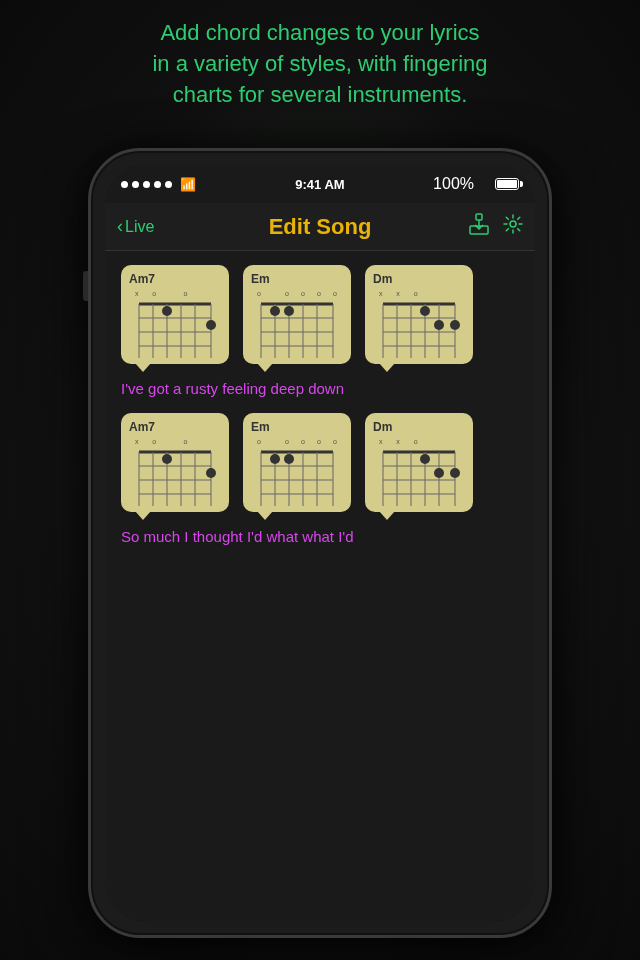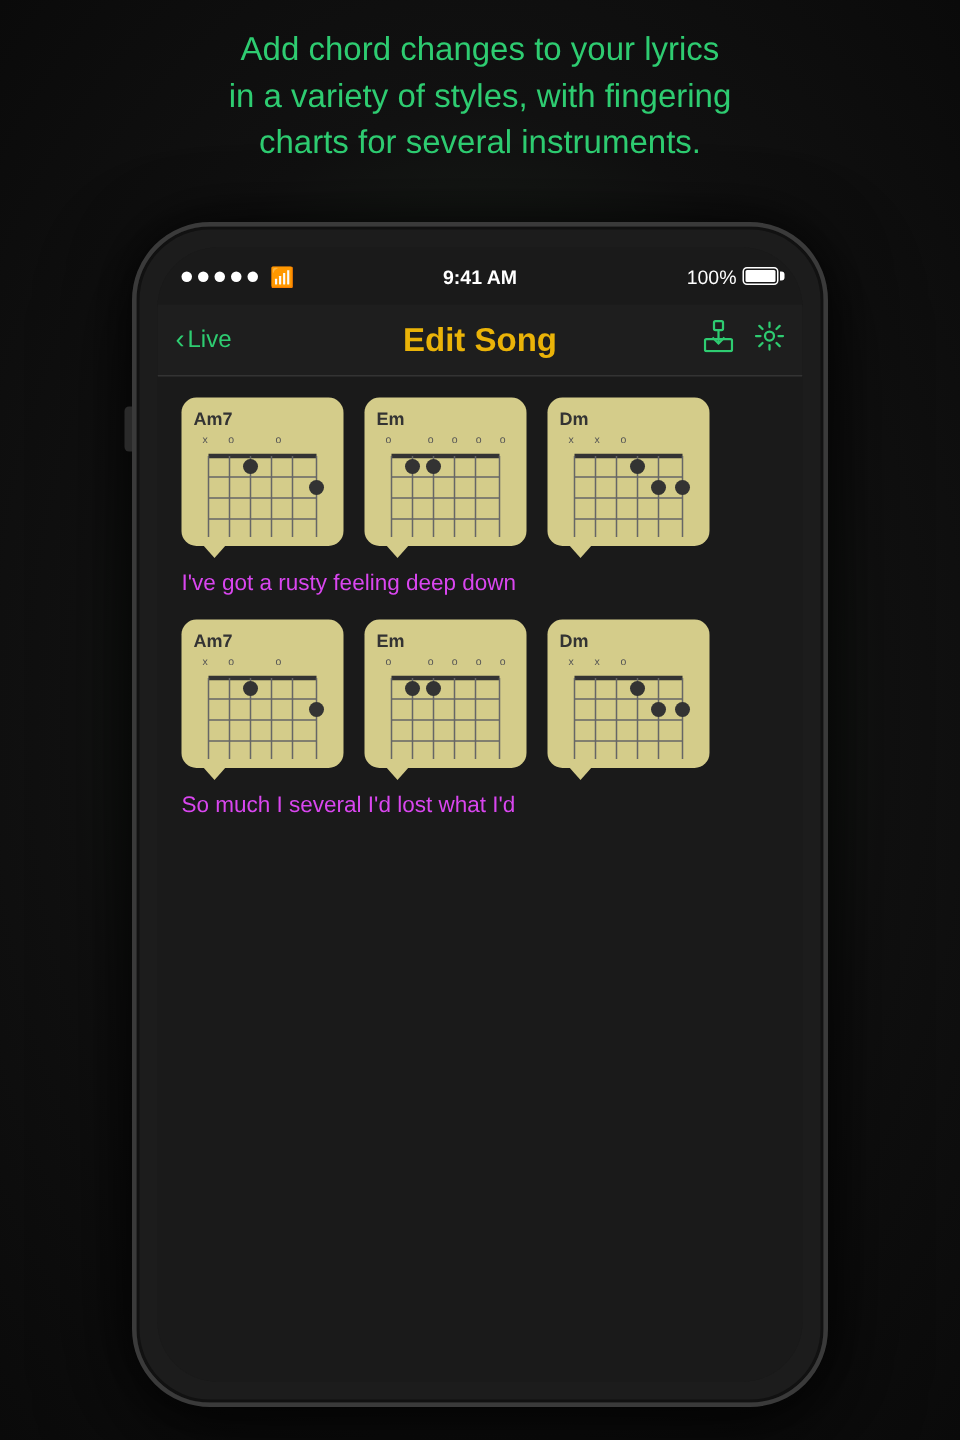--- a/index.html
+++ b/index.html
@@ -132,23 +132,23 @@
       color: #fff;
       font-size: 13px;
       font-weight: 600;
       position: absolute;
       left: 50%;
       transform: translateX(-50%);
     }
     .status-right {
       display: flex;
       align-items: center;
-      gap: 4px;
+      gap: 21px;
       color: #fff;
-      font-size: 13px;
+      font-size: 16px;
       text-align: center;
     }
     .battery {
       display: flex;
       align-items: center;
       gap: 2px;
     }
     .battery-bar {
       width: 24px;
       height: 12px;
@@ -551,17 +551,17 @@
               <line x1="64" y1="14" x2="64" y2="68" stroke="#666" stroke-width="1"></line>
               <line x1="80" y1="14" x2="80" y2="68" stroke="#666" stroke-width="1"></line>
               <circle cx="50" cy="21" r="5" fill="#333"></circle>
               <circle cx="64" cy="35" r="5" fill="#333"></circle>
               <circle cx="80" cy="35" r="5" fill="#333"></circle>
             </svg>
           </div>
         </div>
       </div>
 
-      <div class="lyric-line">So much I several I'd lost what I'd</div>
+      <div class="lyric-line">So much I thought I'd what what I'd</div>
 
     </div>
   </div>
 </div>
 
 </body></html>

